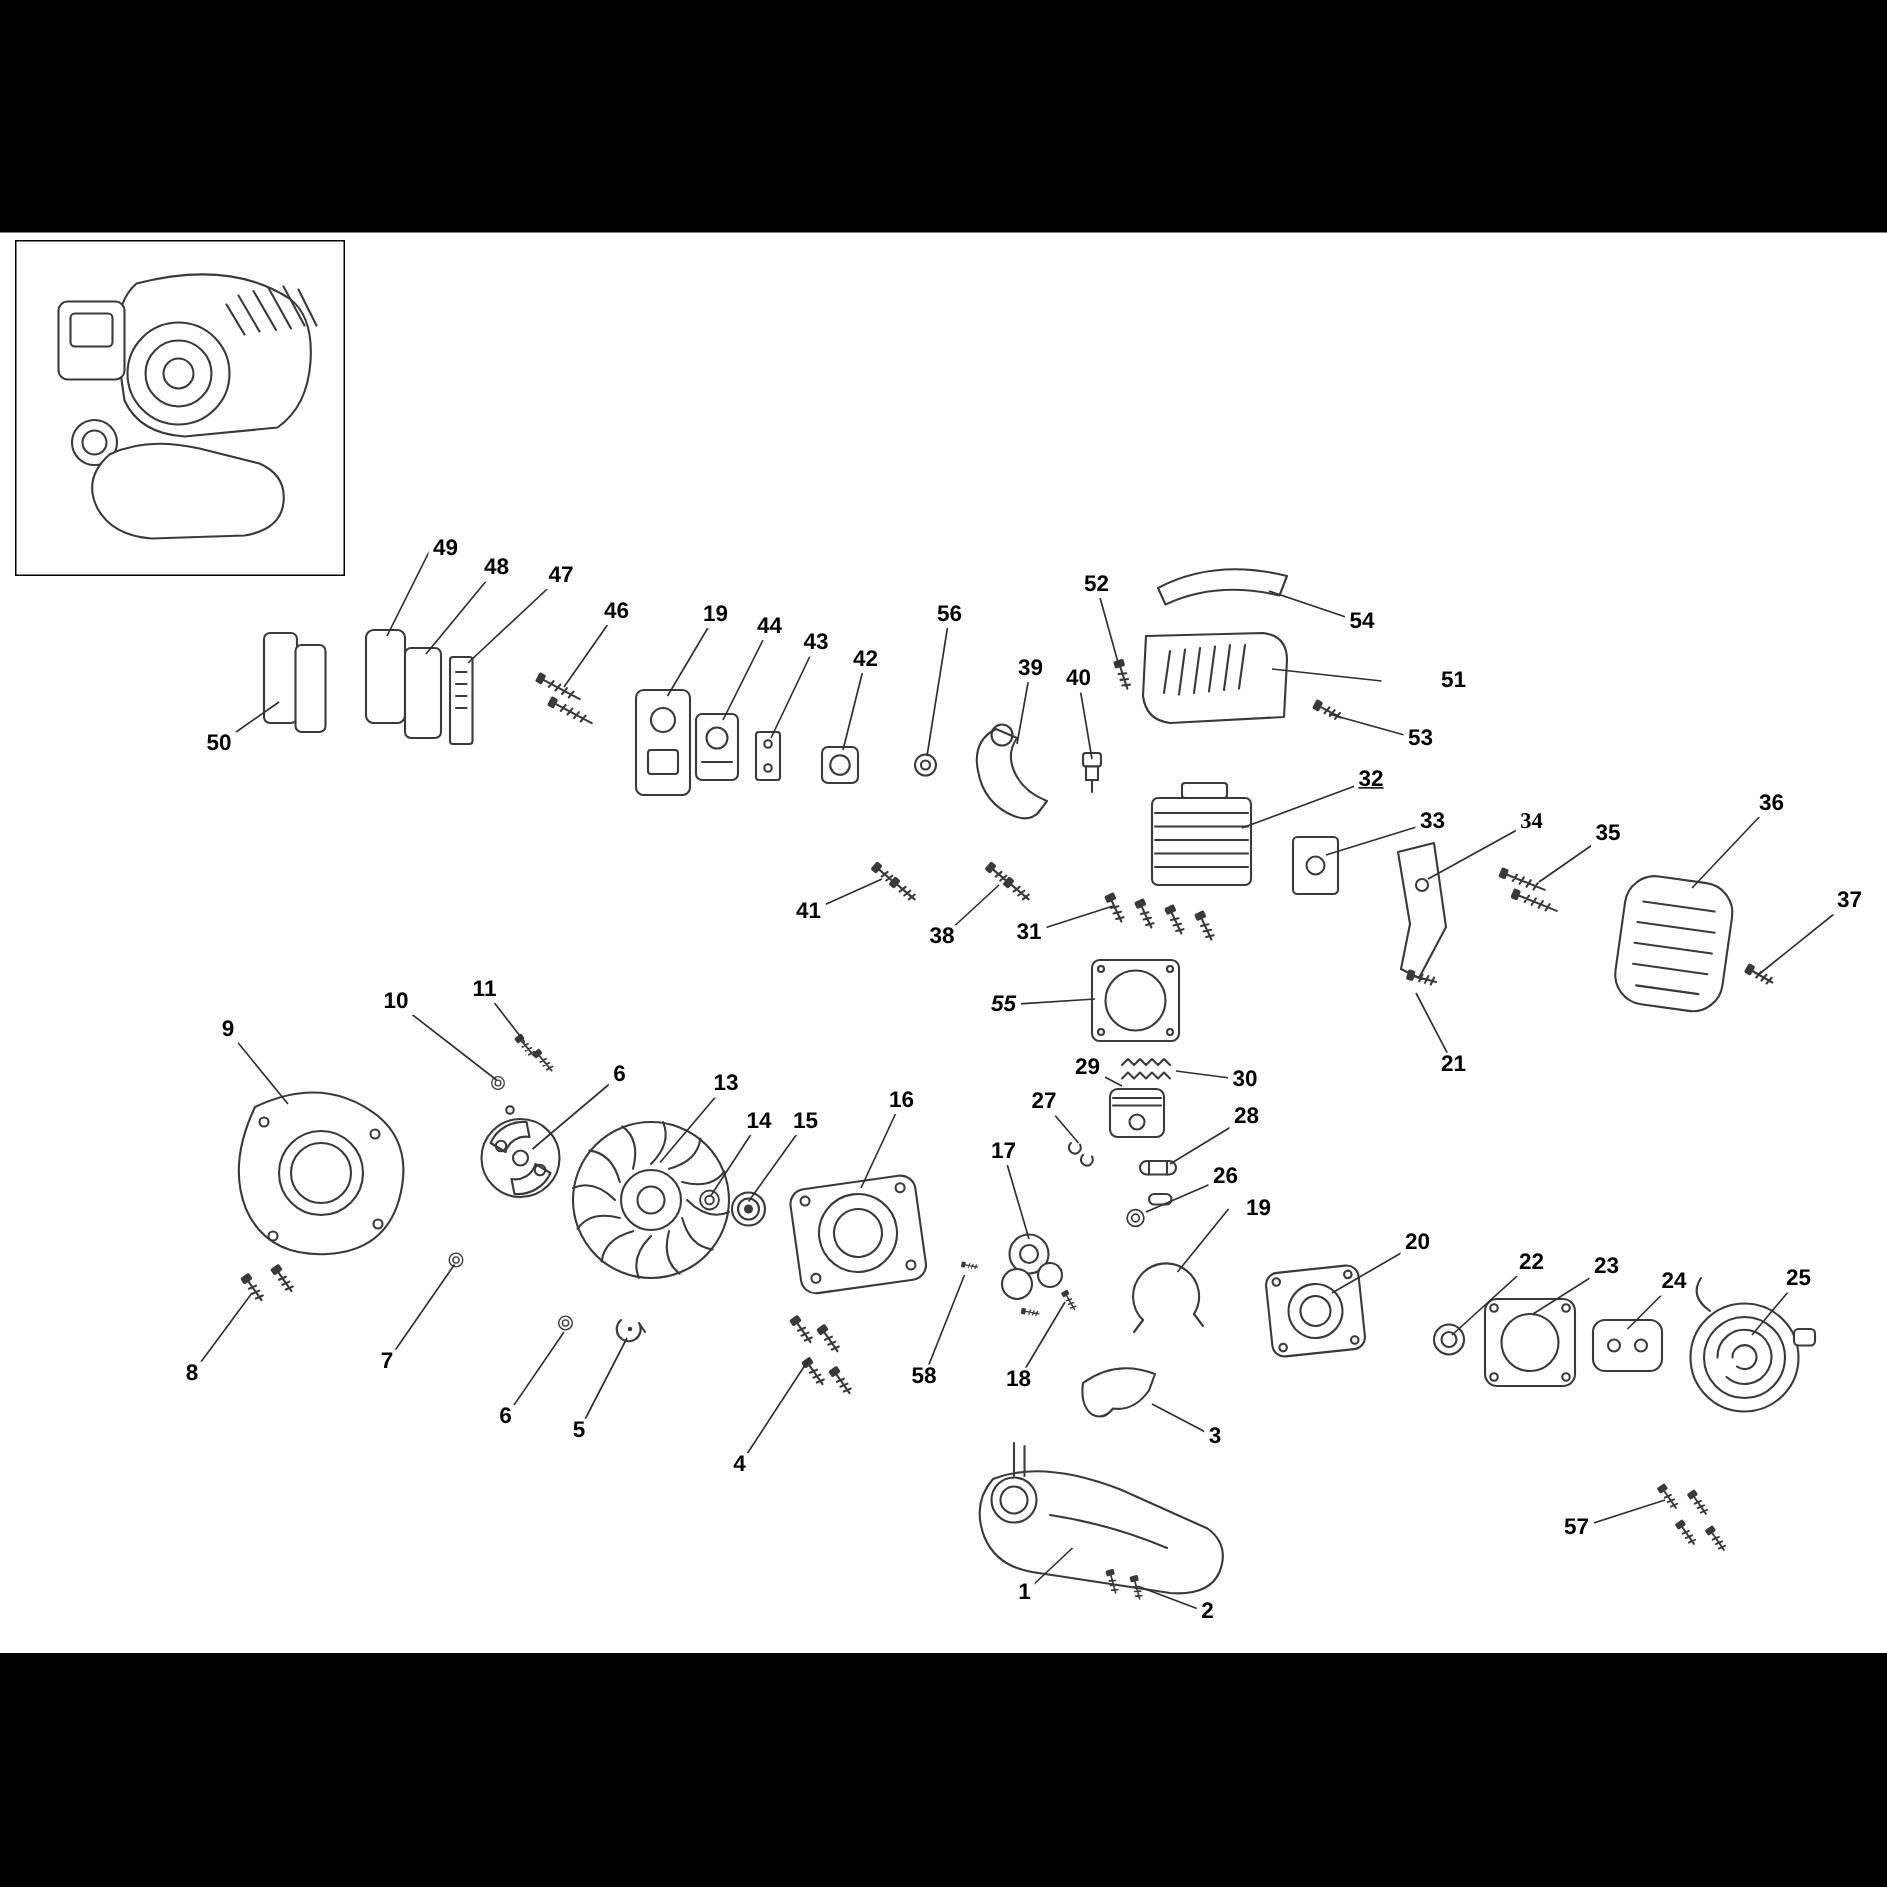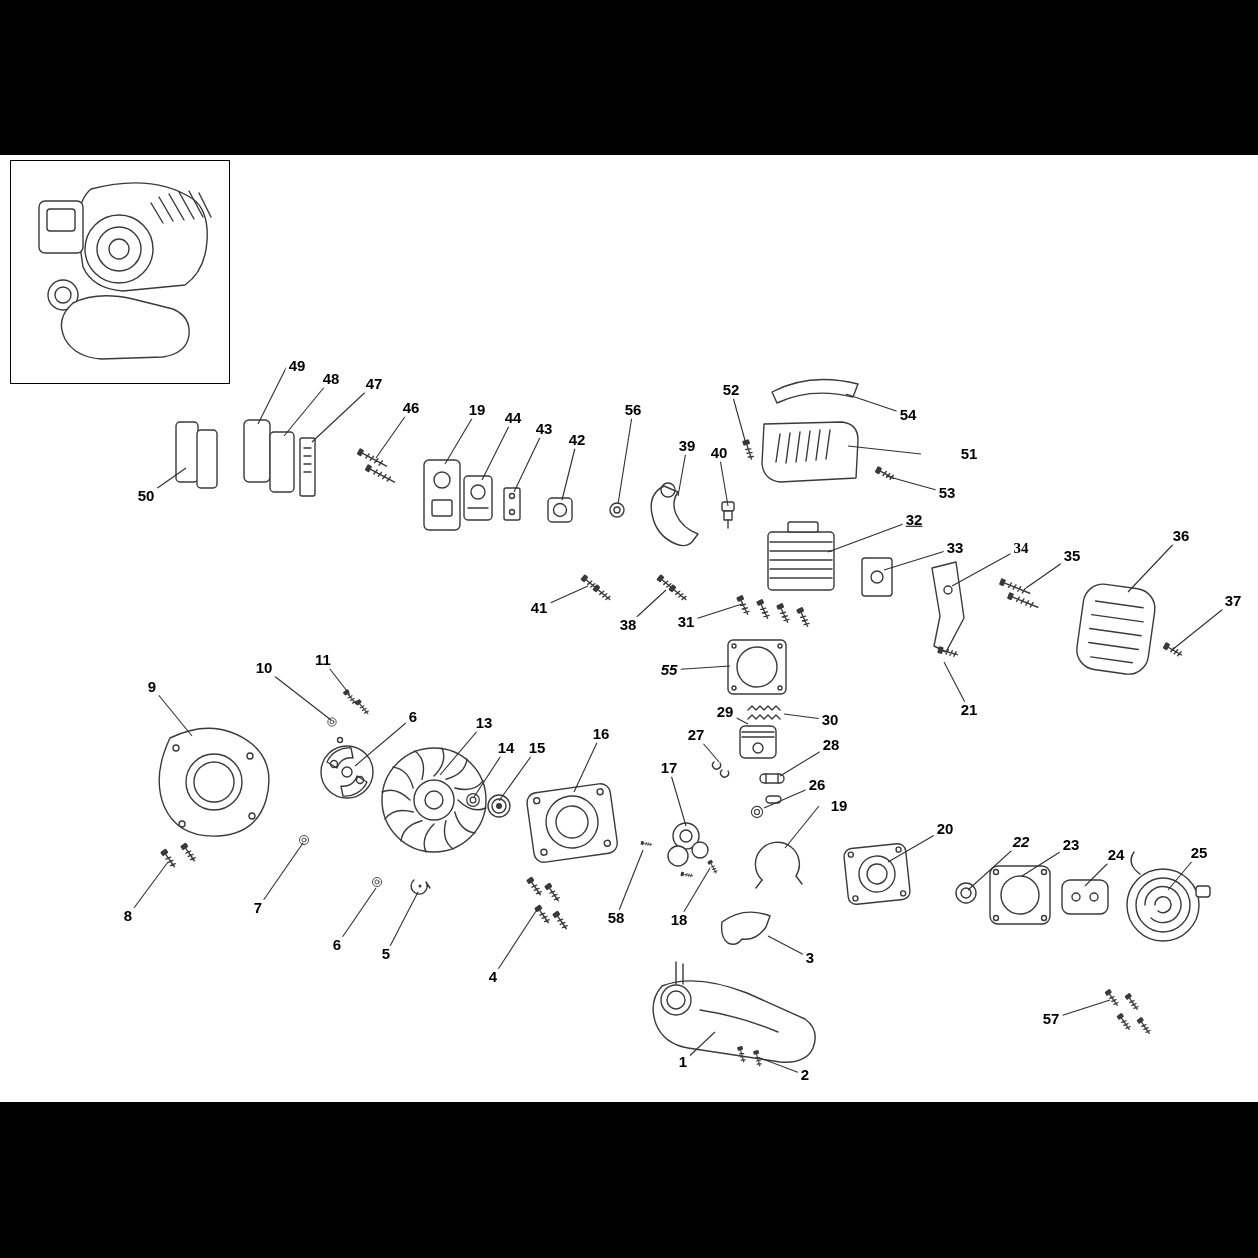--- a/index.html
+++ b/index.html
@@ -473,21 +473,21 @@
       <div class="part-label" style="left: 413px; top: 717px;">6</div>
       <div class="part-label" style="left: 484px; top: 723px;">13</div>
       <div class="part-label" style="left: 506px; top: 748px;">14</div>
       <div class="part-label" style="left: 537px; top: 748px;">15</div>
       <div class="part-label" style="left: 601px; top: 734px;">16</div>
       <div class="part-label" style="left: 669px; top: 768px;">17</div>
       <div class="part-label" style="left: 679px; top: 920px;">18</div>
       <div class="part-label" style="left: 819px; top: 806px; margin-left: 20px;">19</div>
       <div class="part-label" style="left: 945px; top: 829px;">20</div>
       <div class="part-label" style="left: 969px; top: 710px;">21</div>
-      <div class="part-label" style="left: 1021px; top: 842px; font-style: italic;">22</div>
+      <div class="part-label" style="left: 1021px; top: 842px;">22</div>
       <div class="part-label" style="left: 1071px; top: 845px;">23</div>
       <div class="part-label" style="left: 1116px; top: 855px;">24</div>
       <div class="part-label" style="left: 1199px; top: 853px;">25</div>
       <div class="part-label" style="left: 817px; top: 785px;">26</div>
       <div class="part-label" style="left: 696px; top: 735px;">27</div>
       <div class="part-label" style="left: 831px; top: 745px;">28</div>
       <div class="part-label" style="left: 725px; top: 712px;">29</div>
       <div class="part-label" style="left: 830px; top: 720px;">30</div>
       <div class="part-label" style="left: 686px; top: 622px;">31</div>
       <div class="part-label" style="left: 914px; top: 520px; text-decoration: underline;">32</div>

